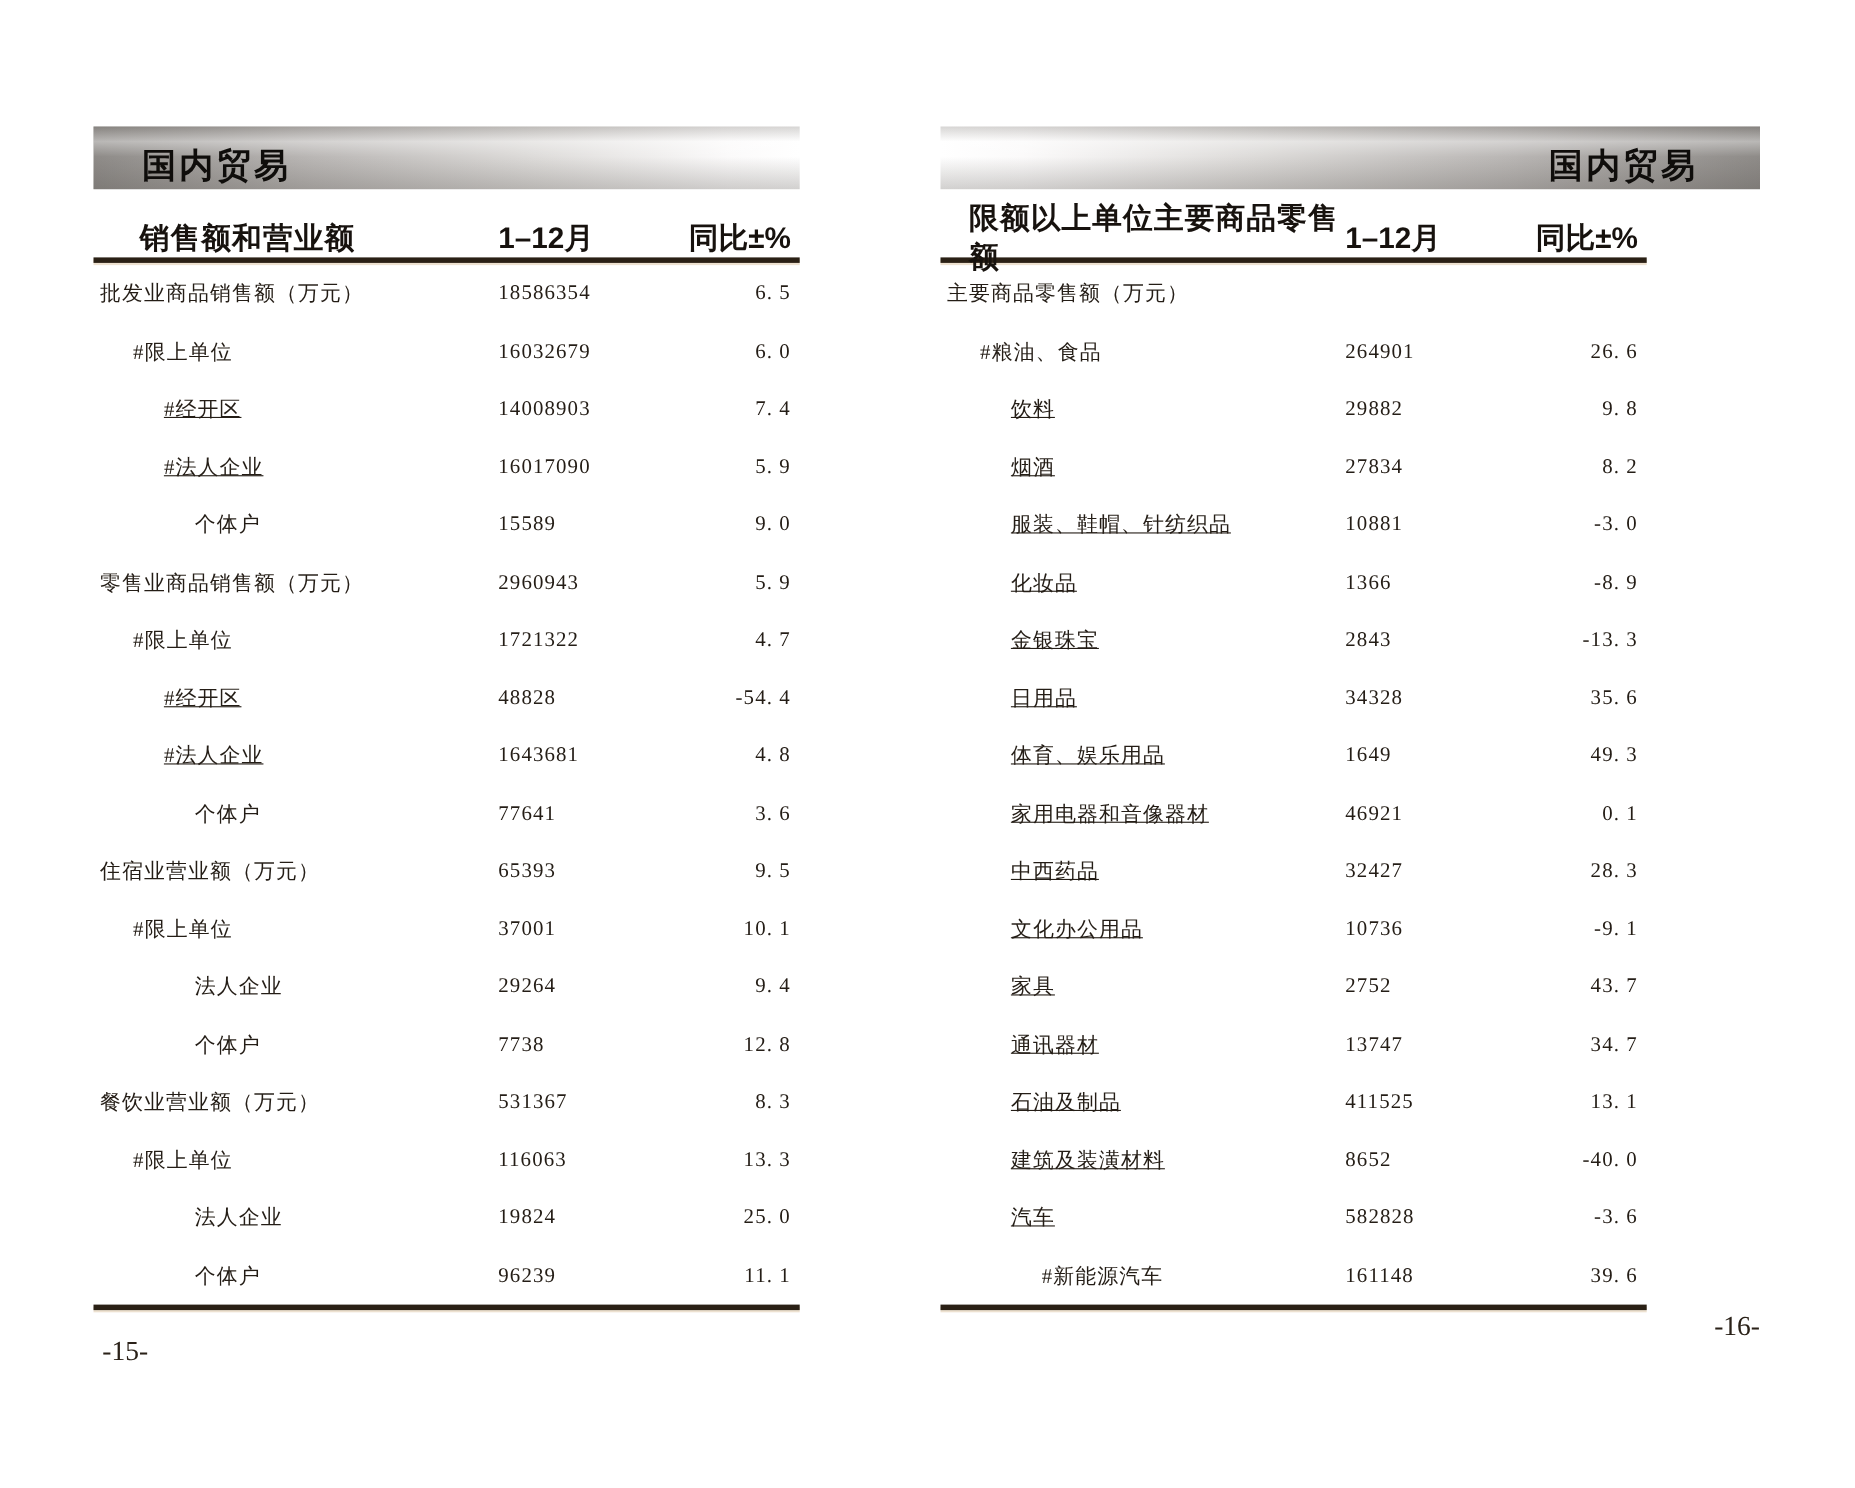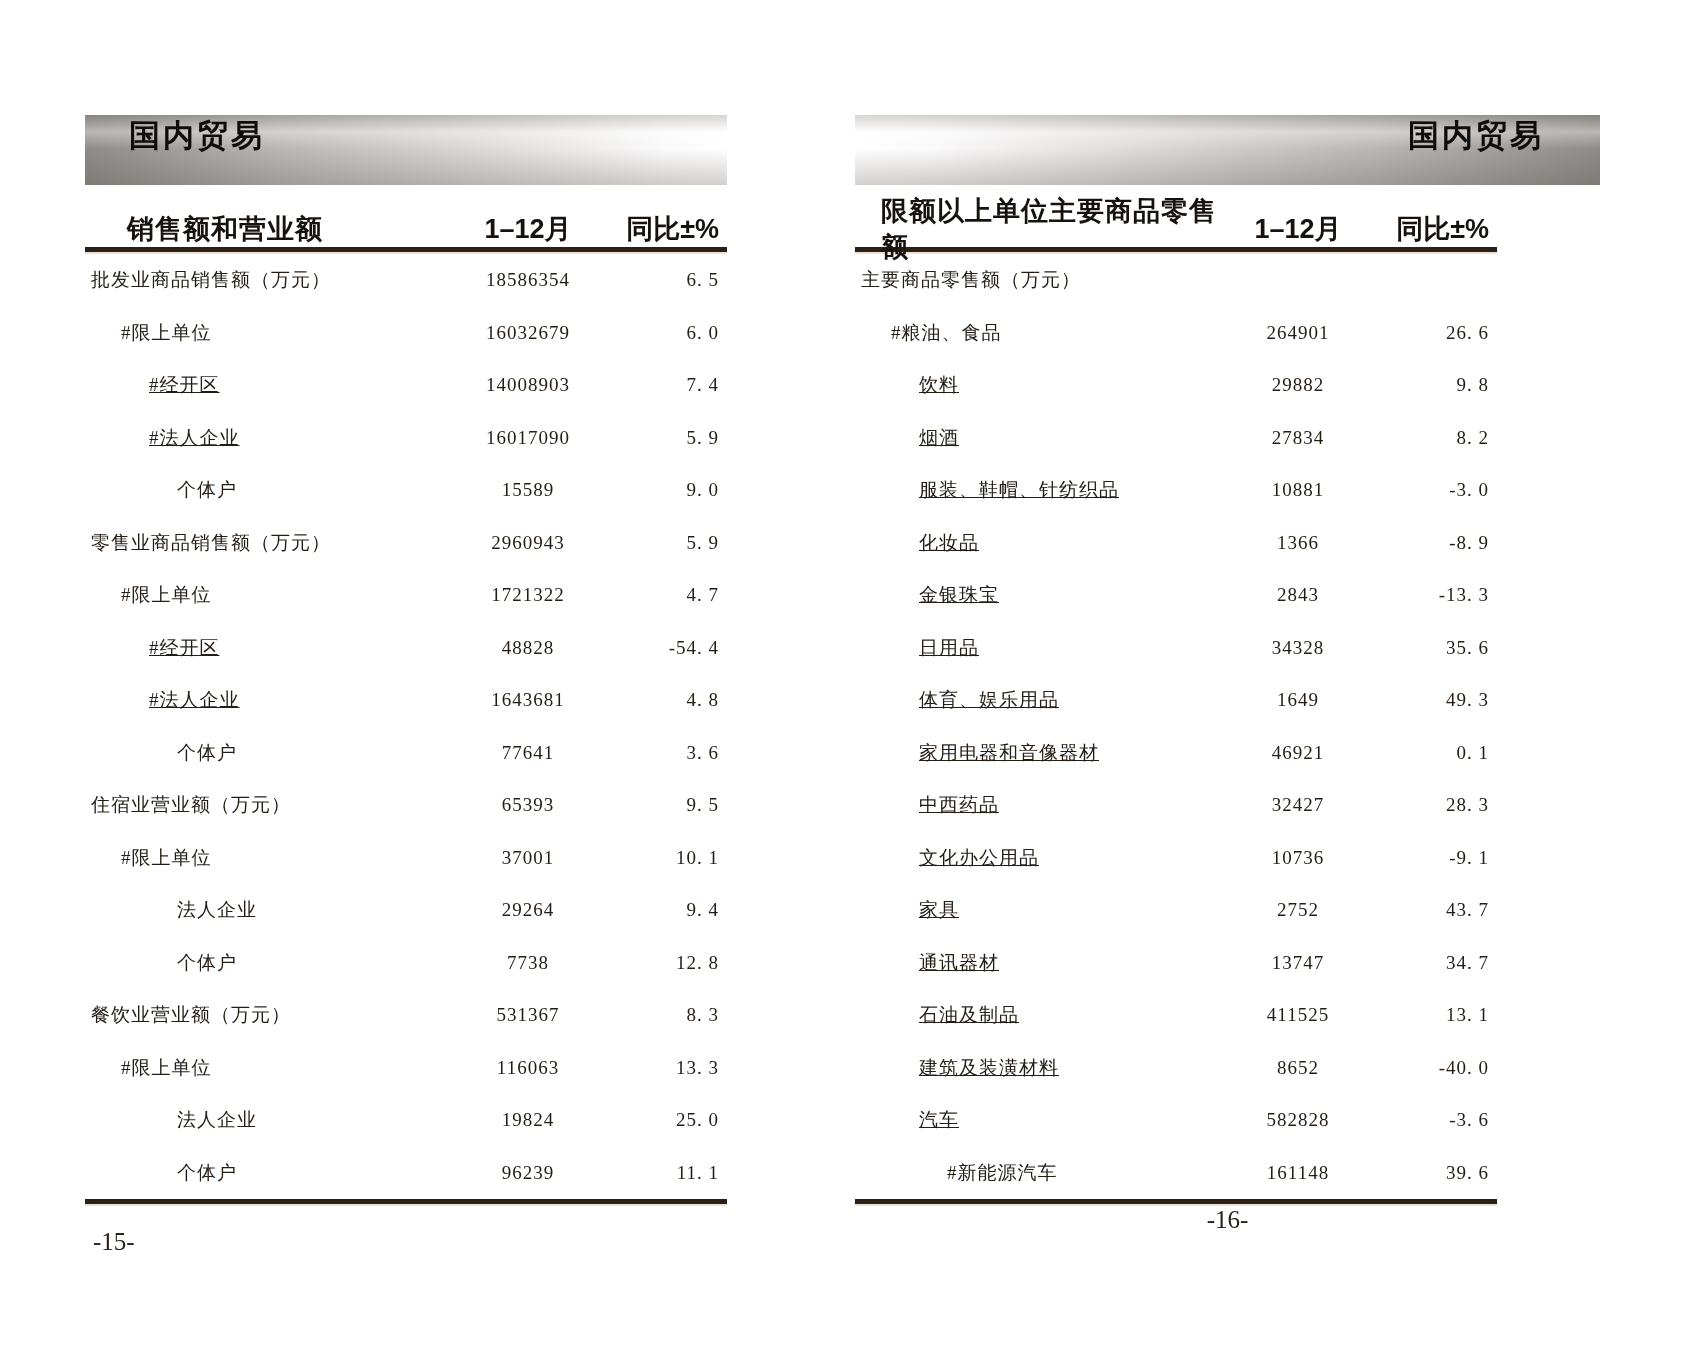--- a/index.html
+++ b/index.html
@@ -6,21 +6,21 @@
   body{
     width:1686px;height:1353px;position:relative;background:#ffffff;
     font-family:"Liberation Serif","DejaVu Serif",serif;
     color:#241d16;overflow:hidden;
   }
   .page{position:absolute;top:115px;}
   .page-left{left:85px;width:642px;}
   .page-right{left:855px;width:642px;}
 
   .banner{
-    height:70px;display:flex;align-items:flex-start;
+    height:57px;display:flex;align-items:flex-end;
     font-family:"Liberation Sans","DejaVu Sans",sans-serif;
     font-weight:bold;font-size:31px;letter-spacing:3px;color:#0f0d0b;
     box-sizing:border-box;
   }
   .banner-left{
     width:642px;padding-left:44px;
     background:
       linear-gradient(to bottom, rgba(110,105,100,0.28) 0%, rgba(255,255,255,0.38) 24%, rgba(255,255,255,0) 48%, rgba(80,75,70,0.26) 100%),
       linear-gradient(to right, #8e8b88 0%, #b9b6b4 30%, #dddbd9 62%, #fbfafa 90%, #ffffff 100%);
   }
@@ -32,21 +32,21 @@
   }
 
   .thead{
     margin-top:26px;height:36px;display:flex;align-items:center;
     font-family:"Liberation Sans","DejaVu Sans",sans-serif;
     font-weight:bold;font-size:27px;color:#17120e;
     box-sizing:border-box;padding-right:8px;
   }
   .thead .lbl{flex:1;padding-left:42px;letter-spacing:1px;}
   .page-right .thead .lbl{padding-left:26px;}
-  .thead .val,.trow .val{width:150px;text-align:center;}
+  .thead .val,.trow .val{width:150px;text-align:left;}
   .thead .pct,.trow .pct{width:116px;text-align:right;}
 
   .rule{height:5px;background:#2a2015;box-shadow:0 2px 0 rgba(214,188,150,0.45);}
 
   .rows{padding-top:2px;}
   .trow{
     height:52.5px;display:flex;align-items:center;
     font-size:19px;box-sizing:border-box;padding-right:8px;
     letter-spacing:1px;
   }
@@ -57,21 +57,21 @@
   .ind3{padding-left:92px;}
 
   .footnote{
     margin-top:10px;font-size:22px;padding-left:28px;
     letter-spacing:0.5px;color:#2a2118;
   }
   .pagenum{
     margin-top:24px;font-size:25px;padding-left:8px;color:#2a2118;
   }
   .page-right .pagenum{
-    margin-top:2px;width:745px;text-align:center;padding-left:0;box-sizing:border-box;
+    margin-top:2px;width:745px;text-align:right;padding-left:0;box-sizing:border-box;
   }
 </style>
 </head>
 <body>
 
 <div class="page page-left">
   <div class="banner banner-left">
     <span>国内贸易</span>
   </div>
   <div class="thead">

